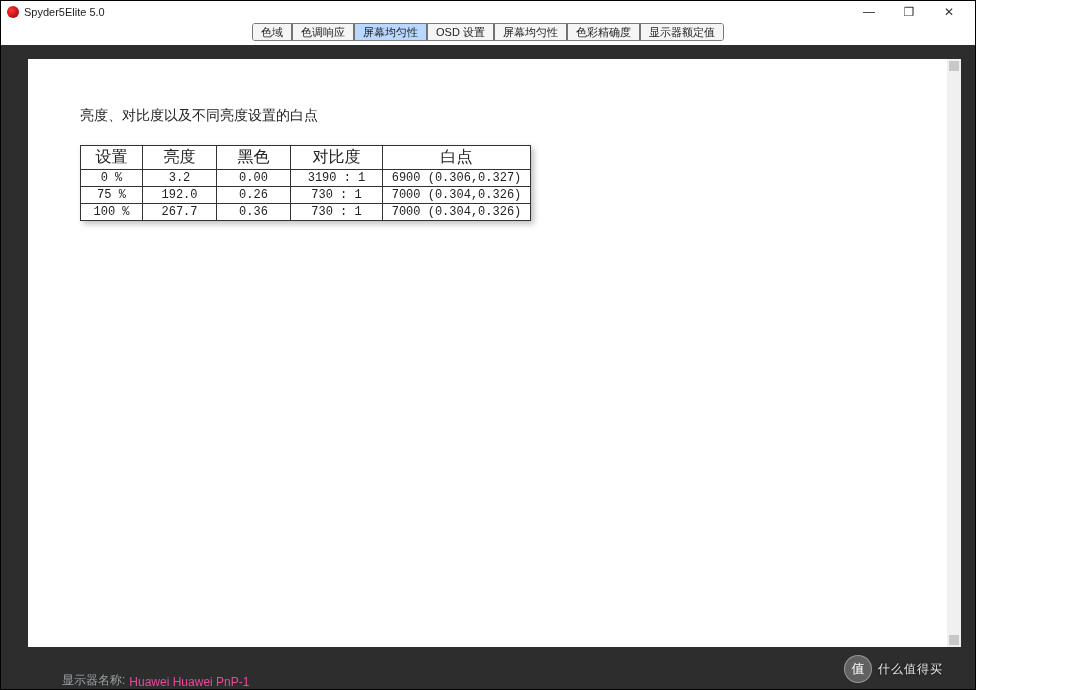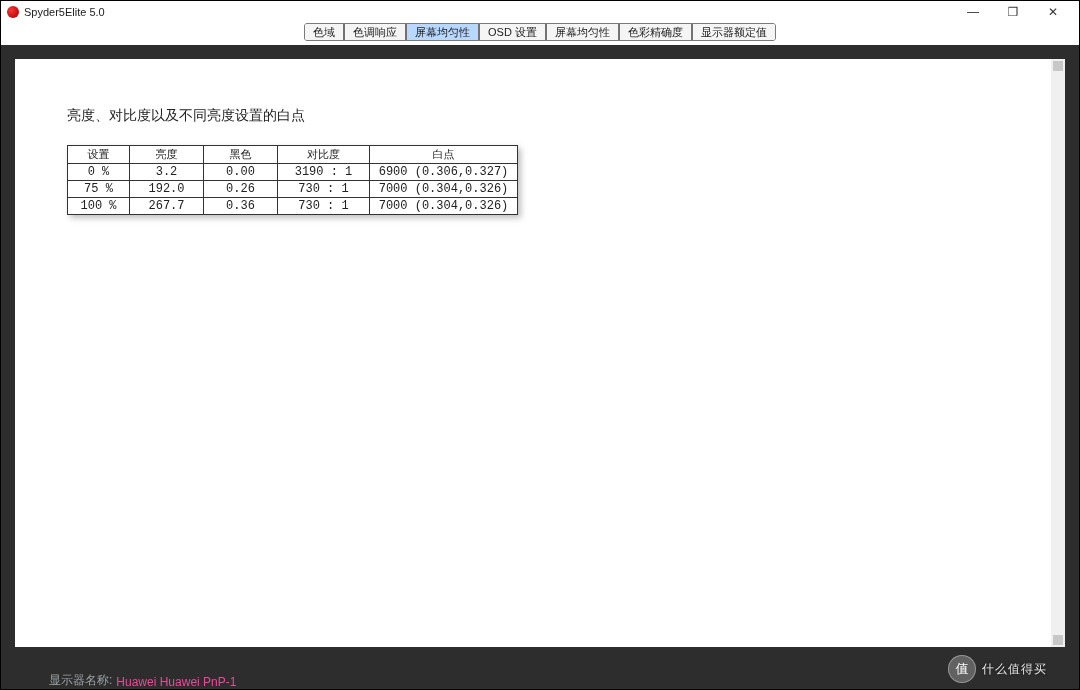--- a/index.html
+++ b/index.html
@@ -15,34 +15,34 @@
     .win-btn { width: 40px; height: 22px; display: flex; align-items: center; justify-content: center; font-size: 12px; color: #333; cursor: default; }
 
     
     .tabstrip-row { height: 22px; background: #fff; display: flex; justify-content: center; align-items: flex-start; }
     .tabstrip { display: flex; border: 1px solid #7a7a7a; border-radius: 3px; overflow: hidden; height: 18px; font-size: 11px; }
     .tab { padding: 0 8px; display: flex; align-items: center; border-right: 2px solid #737373; background: #f5f5f5; cursor: default; color: #222; white-space: nowrap; }
     .tab:last-child { border-right: none; }
     .tab.active { background: #b8d8ff; }
 
     
-    .dark-frame { flex: 1; background: #2d2d2d; padding: 14px 14px 0 14px; display: flex; flex-direction: column; position: relative; }
+    .dark-frame { flex: 1; background: #2d2d2d; padding: 14px 14px 0 27px; display: flex; flex-direction: column; position: relative; }
 
     
     .zoom-tools { position: absolute; top: 20px; right: 22px; display: flex; gap: 2px; }
     .zoom-btn { width: 18px; height: 18px; border: 1px solid #555; background: #ddd; display: flex; align-items: center; justify-content: center; font-size: 11px; color: #111; cursor: default; }
 
     
     .page { background: #fff; flex: 1; position: relative; padding: 48px 52px 0 52px; }
     .page-title { font-size: 14px; color: #222; margin-bottom: 20px; font-weight: 400; }
 
     
     .data-table { border-collapse: collapse; font-size: 12px; box-shadow: 3px 3px 6px rgba(0,0,0,0.25); }
     .data-table th, .data-table td { border: 1px solid #333; padding: 1px 0; text-align: center; font-weight: 400; color: #222; font-family: Consolas, "Courier New", monospace; }
-    .data-table th { font-family: Liberation Mono, monospace; font-size: 11px; background: #fff; }
+    .data-table th { font-family: Liberation Mono, monospace; font-size: 16px; background: #fff; }
     .col-setting { width: 62px; }
     .col-bright  { width: 74px; }
     .col-black   { width: 74px; }
     .col-contrast{ width: 92px; }
     .col-white   { width: 148px; }
 
     
     .vscroll { position: absolute; right: 0; top: 0; bottom: 0; width: 14px; background: #f0f0f0; }
     .vscroll .thumb-top, .vscroll .thumb-bot { position: absolute; left: 2px; right: 2px; height: 10px; background: #c8c8c8; }
     .vscroll .thumb-top { top: 2px; }
@@ -50,21 +50,21 @@
 
     
     .footer { height: 42px; background: #2d2d2d; display: flex; align-items: flex-end; padding: 0 34px; font-size: 12px; color: #9aa0a3; position: relative; }
     .footer .label { color: #9aa0a3; }
     .footer .value { color: #ec4899; margin-left: 4px; }
     .watermark { position: absolute; right: 18px; bottom: 6px; display: flex; align-items: center; gap: 6px; }
     .wm-circle { width: 28px; height: 28px; border-radius: 50%; background: rgba(255,255,255,0.25); border: 1px solid rgba(255,255,255,0.35); color: #fff; font-size: 13px; display: flex; align-items: center; justify-content: center; }
     .wm-text { color: #e6e6e6; font-size: 12px; letter-spacing: 1px; text-shadow: 0 0 3px rgba(0,0,0,0.6); font-weight: 500; }
 
     
-    .outer { border: 1px solid #000; width: 1080px; height: 690px; display: flex; flex-direction: column; }
+    .outer { border: 1px solid #000; width: 976px; height: 690px; display: flex; flex-direction: column; }
   </style>
 </head>
 <body>
 
 <div class="outer">
 
   <div class="titlebar">
     <div class="app-icon"></div>
     <div class="title">Spyder5Elite 5.0</div>
     <div class="spacer"></div>

